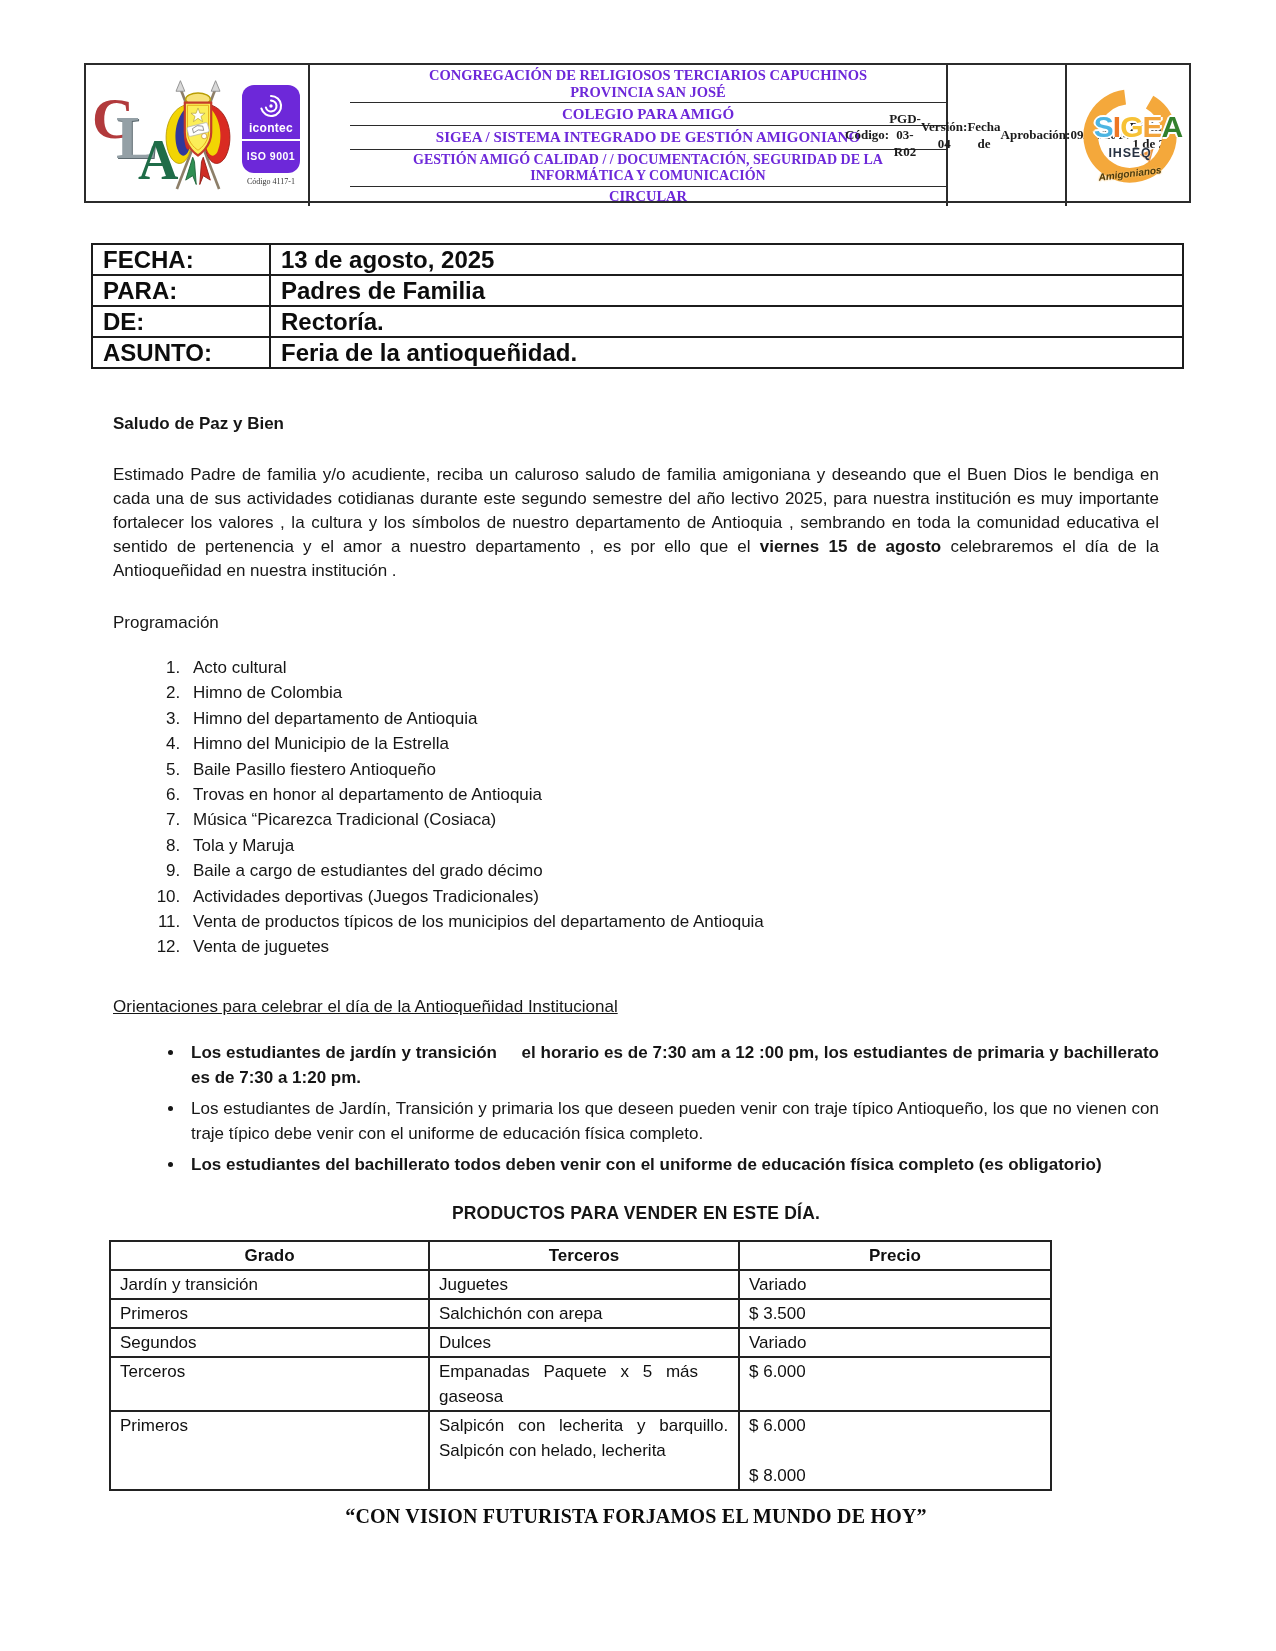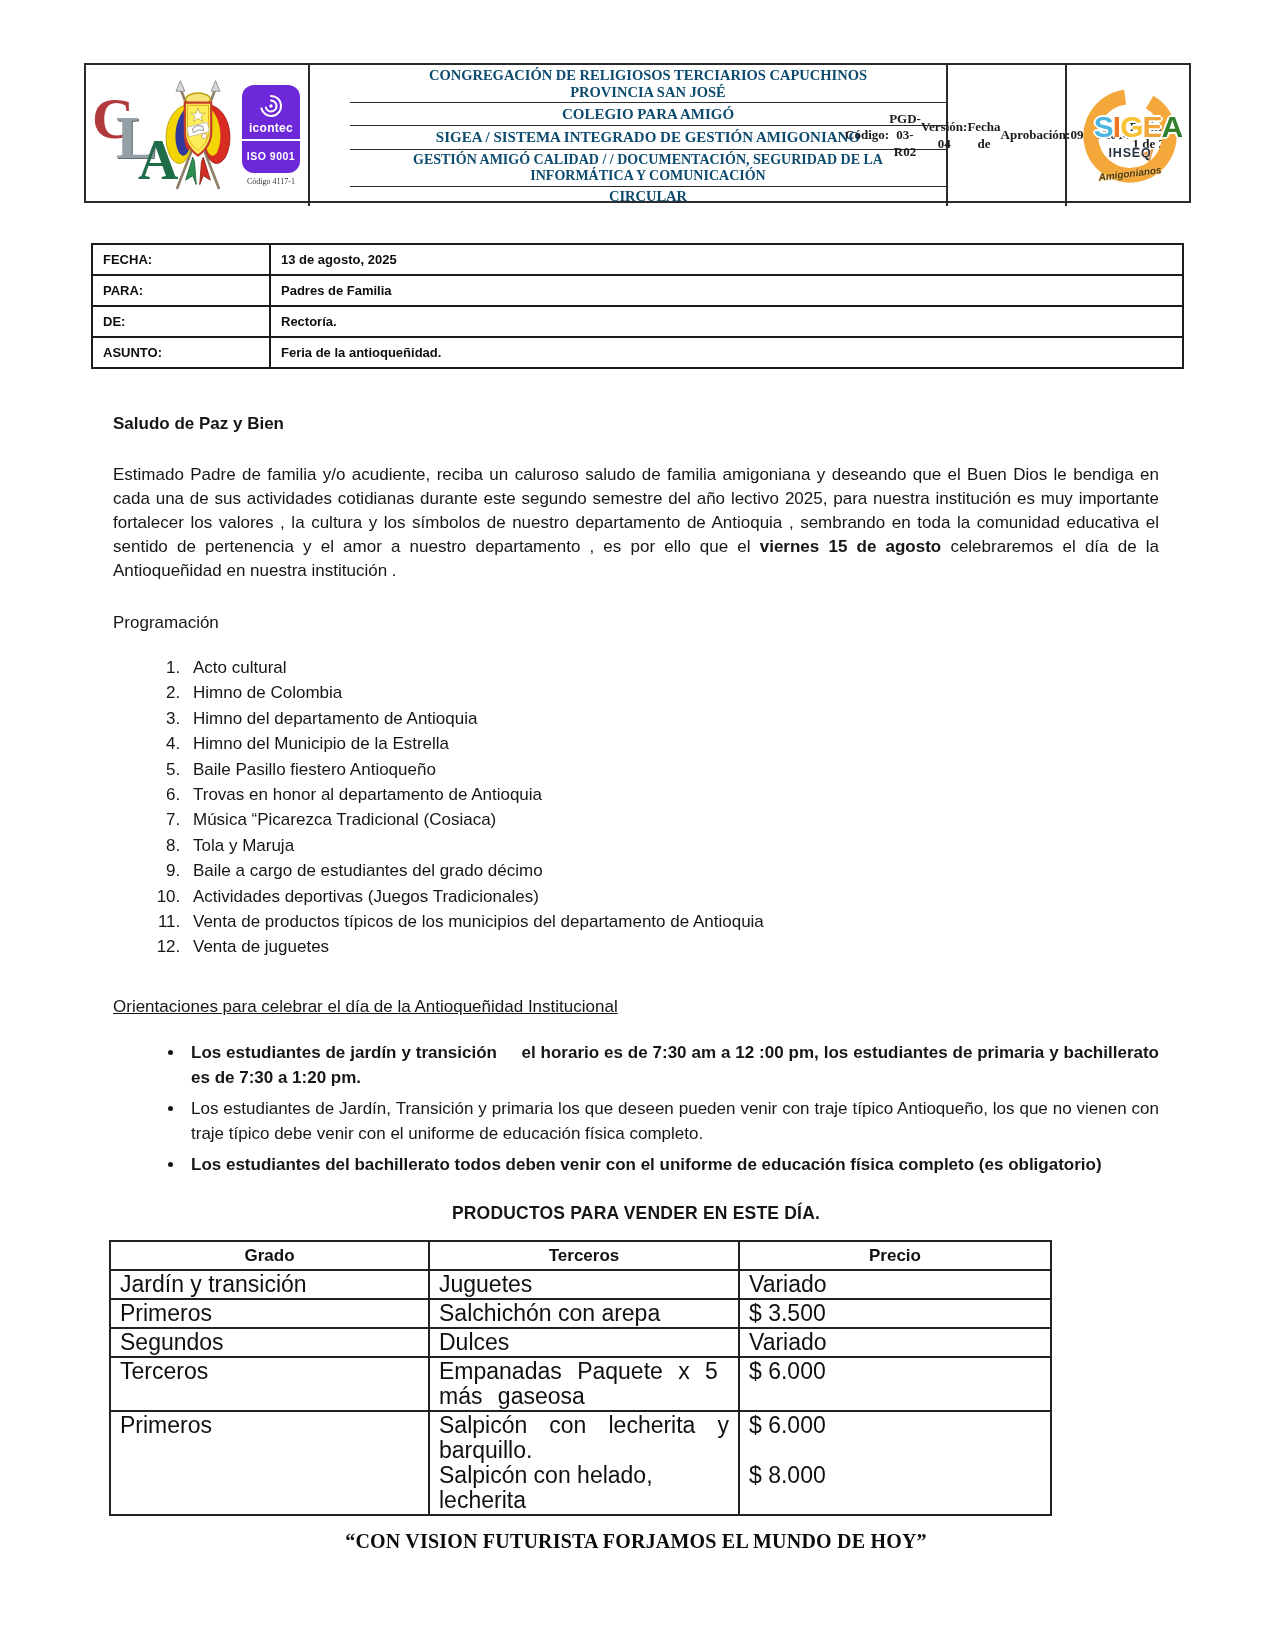--- a/index.html
+++ b/index.html
@@ -27,21 +27,21 @@
     width:58px; height:88px; background:#6d28d9; border-radius:12px;
     display:flex; flex-direction:column; align-items:center; padding-top:8px; position:relative;
   }
   .icontec-name { color:#fff; font-weight:bold; font-size:12px; letter-spacing:.3px; margin-top:2px; }
   .icontec-divider { width:100%; height:2px; background:#fff; margin-top:4px; }
   .icontec-iso { color:#fff; font-weight:bold; font-size:10.5px; margin-top:9px; letter-spacing:.5px; }
   .icontec-code { font-size:8px; color:#333; margin-top:4px; font-family:"Liberation Serif","DejaVu Serif",serif; }
   .center-cell {
     display:grid; grid-template-rows:38px 23px 24px 37px 1fr;
     border-left:2px solid #2b2b2b; border-right:2px solid #2b2b2b;
-    font-family:"Liberation Serif","DejaVu Serif",serif; font-weight:bold; color:#0c4a6e;
+    font-family:"Liberation Serif","DejaVu Serif",serif; font-weight:bold; color:#6d28d9;
     padding-left:40px;
   }
   .center-row { display:flex; flex-direction:column; align-items:center; justify-content:center; border-bottom:1.5px solid #2b2b2b; padding:1px 10px; }
   .center-row:last-child { border-bottom:none; }
   .hrow-1 { font-size:14.5px; line-height:17px; }
   .hrow-2 { font-size:15px; }
   .hrow-3 { font-size:15px; }
   .hrow-4 { font-size:14px; line-height:16.5px; }
   .hrow-5 { font-size:14.5px; }
   .code-cell {
@@ -59,21 +59,21 @@
   }
   .sg-s{color:#4db5e2;} .sg-i{color:#ee7623;} .sg-g{color:#f7c236;} .sg-e{color:#f2a43c;} .sg-a{color:#33802c;}
   .sigea-sub { position:absolute; left:0; right:0; top:72px; text-align:center; font-size:12.5px; font-weight:bold; color:#273243; letter-spacing:.8px; text-shadow:0 0 2px #fff,0 0 2px #fff; }
   .sigea-band { position:absolute; left:0; right:0; top:94px; text-align:center; font-size:10px; font-weight:bold; font-style:italic; color:#4c3b0c; transform:rotate(-7deg); text-shadow:0 0 2px #f8c06a,0 0 2px #f8c06a; }
   
   .meta-table {
     position:absolute; left:91px; top:243px; width:1093px;
     border-collapse:collapse; table-layout:fixed;
   }
   .meta-table td {
-    border:2px solid #1c1c1c; font-size:13px; font-weight:bold; color:#0d0d0d;
+    border:2px solid #1c1c1c; font-size:24px; font-weight:bold; color:#0d0d0d;
     height:31px; padding:0 10px; vertical-align:middle;
   }
   .meta-label { width:178px; }
   
   .content { position:absolute; left:113px; top:414px; width:1046px; font-size:17px; color:#161616; }
   .greeting { font-weight:bold; font-size:17px; }
   .main-para { margin-top:29px; line-height:24px; text-align:justify; }
   .program-title { margin-top:30px; }
   ol.program { margin-top:22px; padding-left:72px; line-height:25.4px; list-style:decimal; }
   ol.program li { padding-left:8px; }
@@ -82,21 +82,21 @@
   ul.bullets li { padding-left:6px; text-align:justify; margin-top:6px; }
   ul.bullets li:first-child { margin-top:0; }
   .bold-li { font-weight:bold; }
   .products-title { margin-top:26px; text-align:center; font-weight:bold; font-size:17.5px; letter-spacing:.2px; }
   
   table.products {
     margin-top:16px; margin-left:-4px; width:941px;
     border-collapse:collapse; table-layout:fixed;
   }
   table.products th, table.products td {
-    border:2px solid #222; font-size:23px; line-height:25px; color:#101010;
+    border:2px solid #222; font-size:17px; line-height:25px; color:#101010;
     padding:1px 9px; vertical-align:top; text-align:left;
   }
   table.products th { text-align:center; font-size:17px; height:28px; vertical-align:middle; }
   col.c-grado { width:319px; } col.c-producto { width:310px; } col.c-precio { width:312px; }
   .jwide { text-align:justify; word-spacing:9px; }
   .price-gap { margin-top:25px; }
   
   .motto {
     margin-top:14px; text-align:center; font-family:"Liberation Serif","DejaVu Serif",serif;
     font-weight:bold; font-size:20px; color:#0c0c0c; letter-spacing:.2px;

